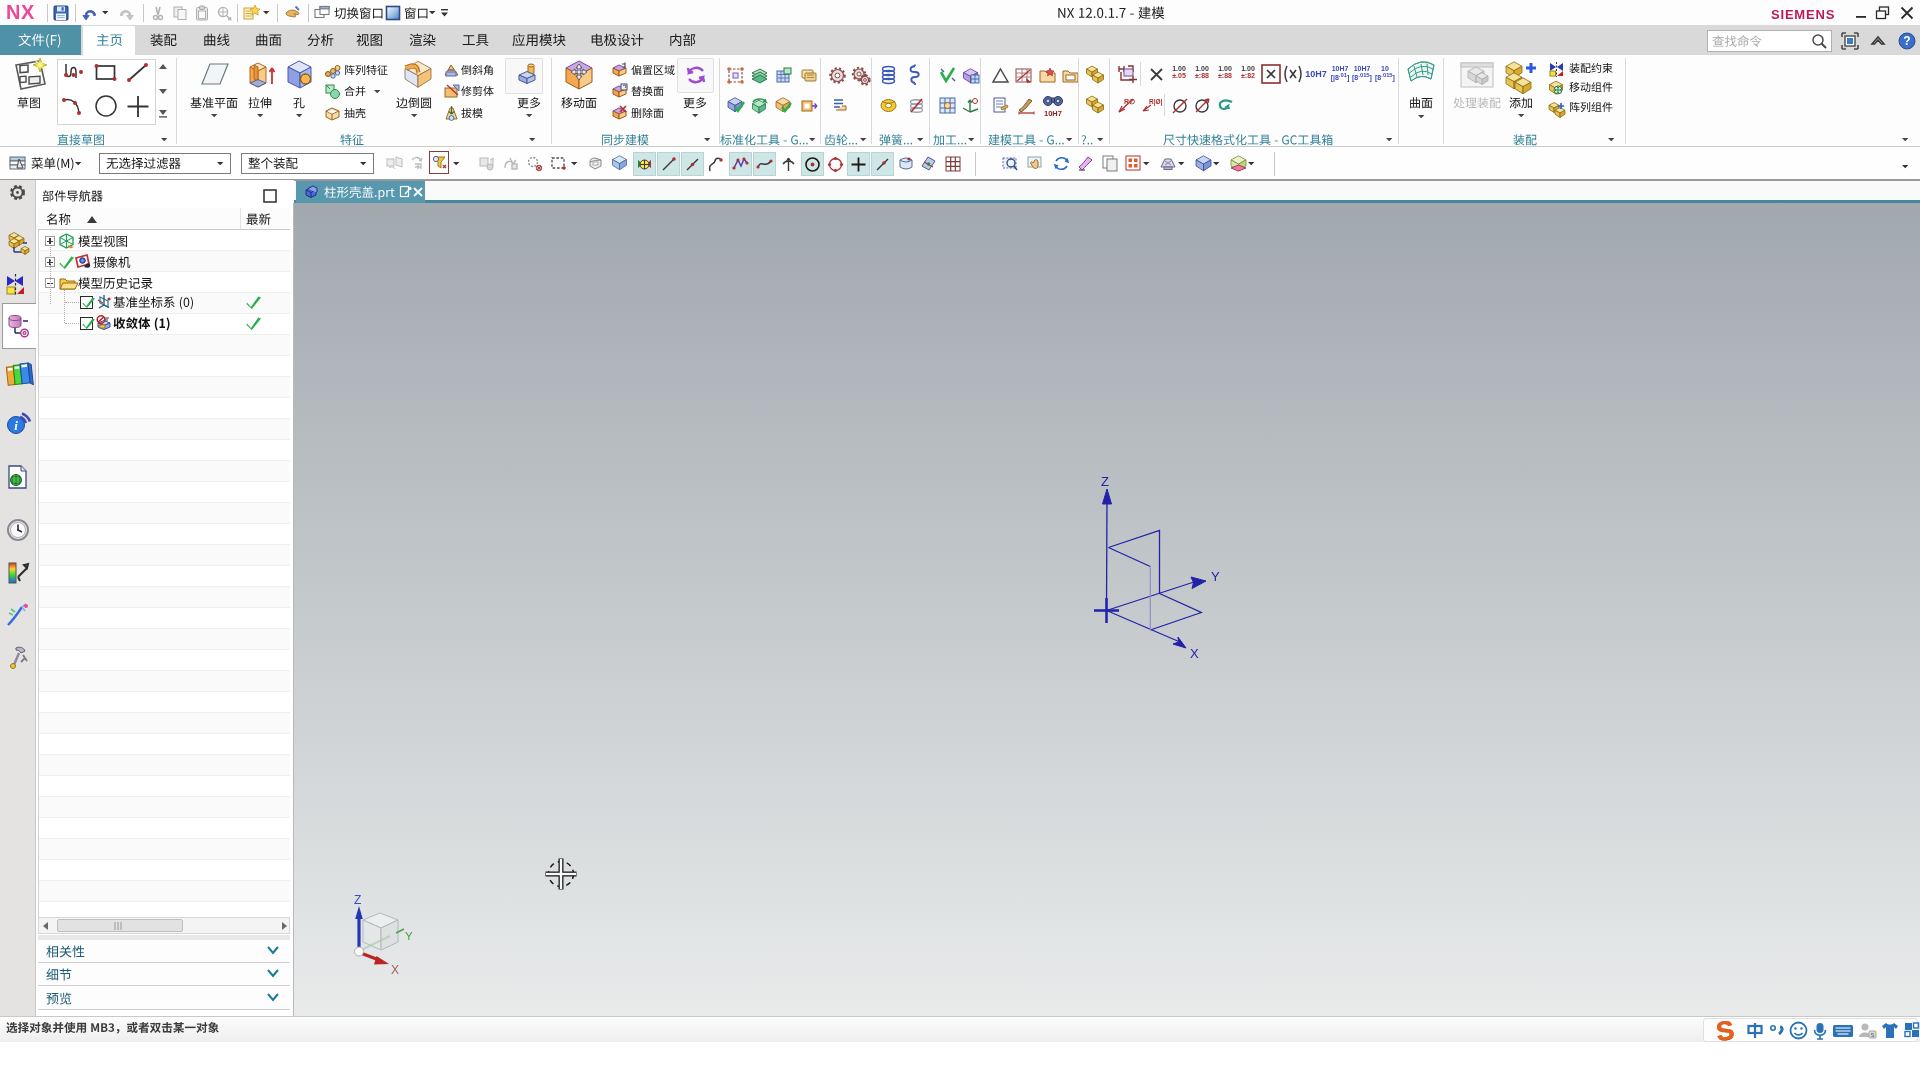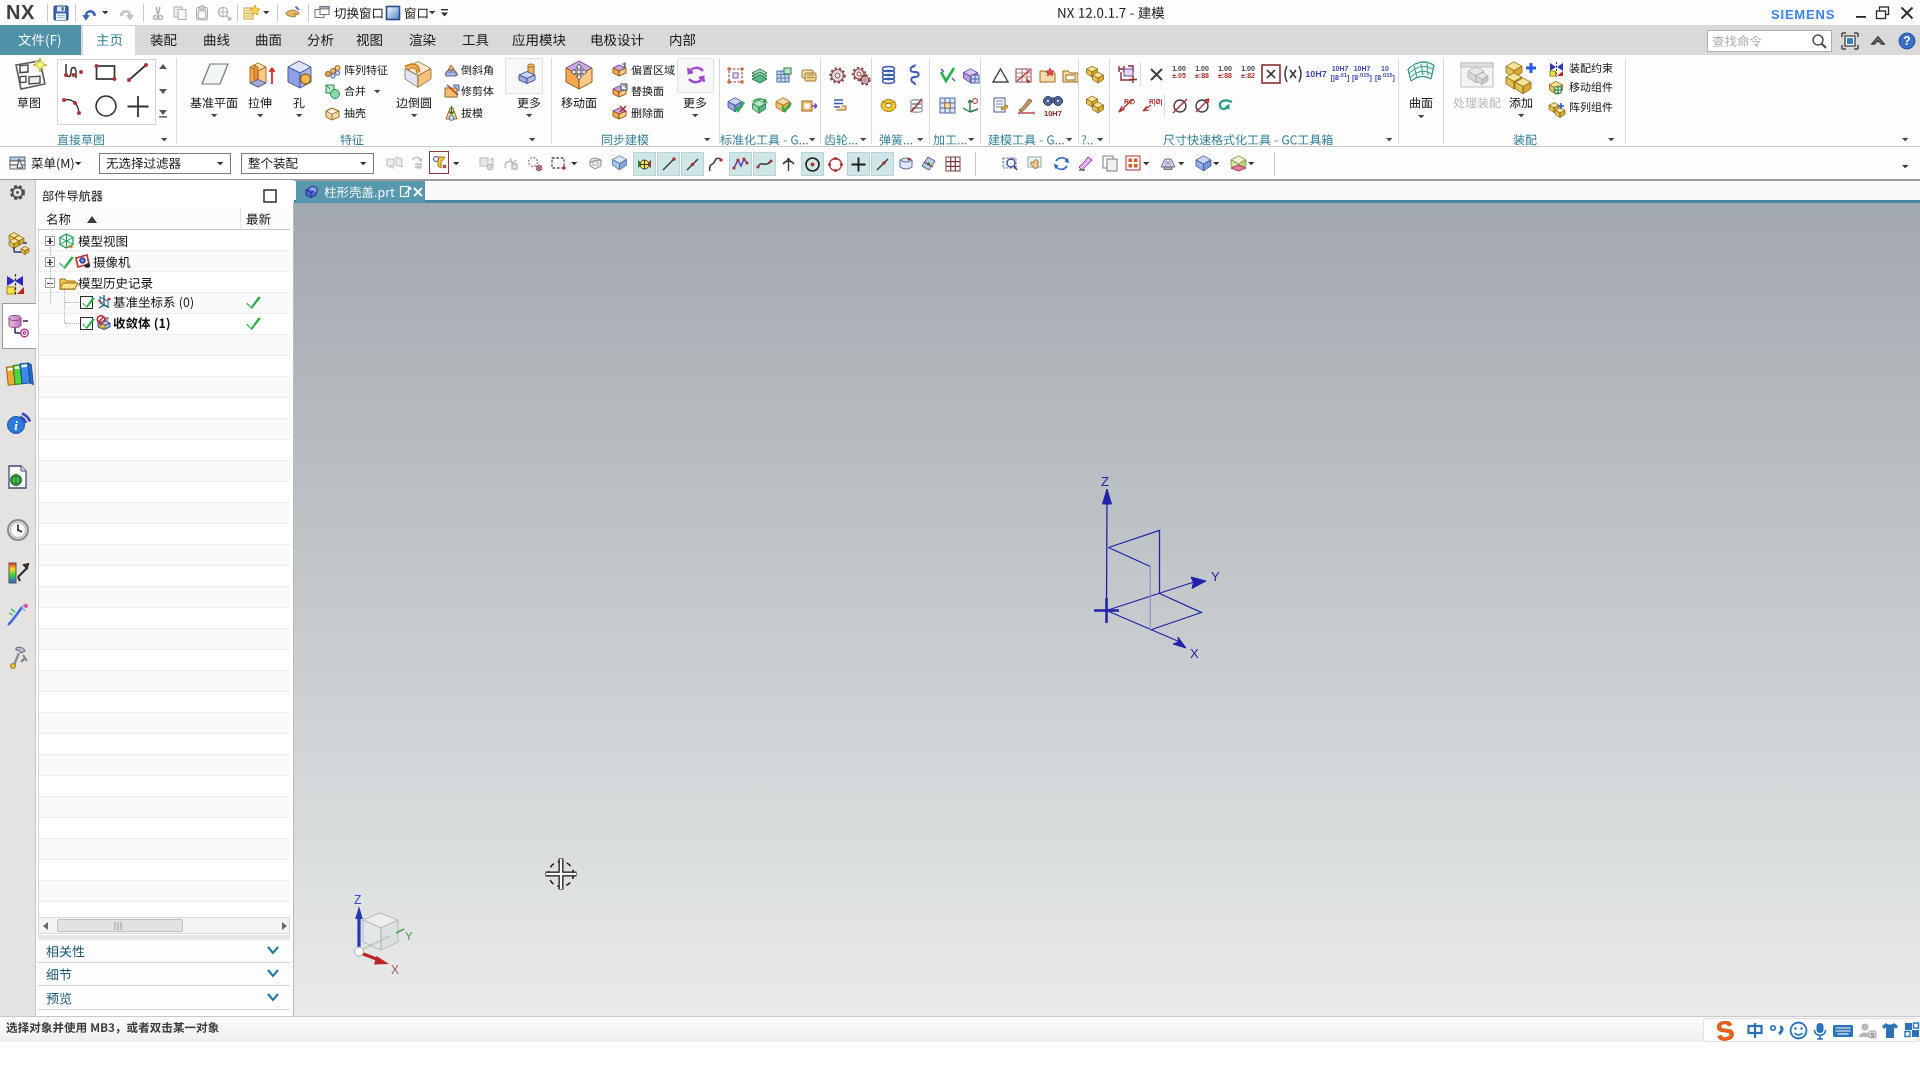--- a/index.html
+++ b/index.html
@@ -171,21 +171,21 @@
         <path id="g166" d="M194 -138C318 -101 391 -9 391 105C391 189 354 242 283 242C230 242 185 208 185 152C185 95 230 62 280 62L291 63C285 11 239 -32 162 -57Z"></path>
         <path id="g167" d="M211 420H360V305H211ZM101 521V204H477V521ZM49 88 72 -35C191 -10 351 25 499 58C471 35 440 14 408 -5C435 -26 484 -73 503 -97C560 -59 612 -13 660 39C701 -42 754 -91 818 -91C912 -91 953 -46 972 142C938 155 894 185 868 213C862 87 851 35 830 35C802 35 774 78 748 149C820 252 877 373 919 507L798 535C774 454 743 378 705 308C688 390 675 484 666 584H949V702H874L926 757C892 789 825 828 772 852L700 778C740 758 787 729 821 702H659C657 750 656 799 657 847H528C528 799 530 751 532 702H54V584H540C552 431 575 285 610 168C579 130 545 96 508 65L497 174C337 141 163 107 49 88Z"></path>
         <path id="g168" d="M812 821C781 776 746 733 708 693V742H491V850H372V742H136V638H372V546H50V441H391C276 372 149 316 18 274C41 250 76 201 91 175C143 194 194 215 245 239V-90H365V-61H710V-86H835V361H471C512 386 551 413 589 441H950V546H716C790 613 857 687 915 767ZM491 546V638H654C620 606 584 575 546 546ZM365 107H710V40H365ZM365 198V262H710V198Z"></path>
         <path id="g169" d="M804 662C784 532 749 418 700 322C657 422 628 538 609 662ZM491 776V662H545L496 654C524 480 563 327 624 201C562 120 486 58 397 18C424 -6 459 -55 476 -87C559 -42 631 14 692 84C742 14 804 -45 879 -90C898 -58 936 -11 964 13C884 55 821 116 770 192C856 334 911 520 934 759L855 780L835 776ZM49 515C109 447 174 367 232 288C178 167 107 70 21 8C50 -14 88 -59 107 -89C190 -22 258 65 312 171C341 126 365 84 382 47L483 132C457 184 417 244 370 307C416 435 446 585 462 758L385 780L364 776H56V662H333C321 577 304 496 281 421C233 479 183 536 137 586Z"></path>
         <path id="g170" d="M133 297V-44H744V-90H869V299H744V73H570V356H952V476H570V592H886V710H570V849H442V710H122V592H442V476H50V356H442V73H261V297Z"></path>
         <path id="g171" d="M224 850V759H58V658H224V356H438V294H54V188H348C265 118 145 58 29 25C54 2 89 -43 107 -73C226 -30 348 45 438 135V-90H560V137C652 48 776 -28 897 -70C914 -39 950 7 977 31C860 62 737 120 652 188H947V294H560V356H769V658H944V759H769V850H646V759H342V850ZM646 658V605H342V658ZM646 511V455H342V511Z"></path>
         <path id="g172" d="M38 455V324H964V455Z"></path>
       </defs>
     </svg>
     <div style="position:absolute;left:0;top:0;width:1920px;height:25px;background:#fdfdfd"></div>
-    <div style="position:absolute;left:6px;top:1px;width:40px;height:22px;font:bold 20px 'Liberation Sans',sans-serif;color:#404040;letter-spacing:0.5px">NX</div>
+    <div style="position:absolute;left:6px;top:1px;width:40px;height:22px;font:bold 20px 'Liberation Sans',sans-serif;color:#ec4899;letter-spacing:0.5px">NX</div>
     <div style="position:absolute;left:47px;top:4px;width:1px;height:18px;background:#c9c9c9"></div>
     <svg style="position:absolute;left:53px;top:5px;overflow:visible" width="16" height="16">
       <rect x="1" y="1" width="14" height="14" rx="1" fill="#3a66b8" stroke="#1d3f7a"></rect>
       <rect x="4" y="1.5" width="8" height="5" fill="#dfe8f5"></rect>
       <rect x="8.5" y="2.2" width="2.2" height="3.4" fill="#3a66b8"></rect>
       <rect x="3" y="8.5" width="10" height="6.5" fill="#eef3fa"></rect>
       <rect x="4.2" y="10" width="7.6" height="1" fill="#9db3d6"></rect>
       <rect x="4.2" y="12" width="7.6" height="1" fill="#9db3d6"></rect>
     </svg>
     <div style="position:absolute;left:75px;top:4px;width:1px;height:18px;background:#c9c9c9"></div>
@@ -280,21 +280,21 @@
         <use href="#g10" x="2944"></use>
         <use href="#g9" x="3499"></use>
         <use href="#g7" x="3777"></use>
         <use href="#g9" x="4332"></use>
         <use href="#g11" x="4610"></use>
         <use href="#g12" x="5425"></use>
         <use href="#g13" x="6032"></use>
         <use href="#g14" x="7032"></use>
       </g>
     </svg>
-    <div style="position:absolute;left:1771px;top:7px;font:bold 13px 'Liberation Sans',sans-serif;color:#3b82f6;letter-spacing:0.8px">SIEMENS</div>
+    <div style="position:absolute;left:1771px;top:7px;font:bold 13px 'Liberation Sans',sans-serif;color:#be185d;letter-spacing:0.8px">SIEMENS</div>
     <svg style="position:absolute;left:1853px;top:4px;overflow:visible" width="18" height="18">
       <rect x="3" y="12" width="10" height="1.8" fill="#2a2a2a"></rect>
     </svg>
     <svg style="position:absolute;left:1874px;top:4px;overflow:visible" width="18" height="18">
       <rect x="5.5" y="3" width="9" height="7.5" fill="none" stroke="#2a2a2a" stroke-width="1.3"></rect>
       <rect x="2.5" y="7" width="9" height="7.5" fill="#fff" stroke="#2a2a2a" stroke-width="1.3"></rect>
     </svg>
     <svg style="position:absolute;left:1898px;top:4px;overflow:visible" width="18" height="18">
       <path d="M3.5 3.5 L14.5 14.5 M14.5 3.5 L3.5 14.5" stroke="#2a2a2a" stroke-width="1.8"></path>
     </svg>

